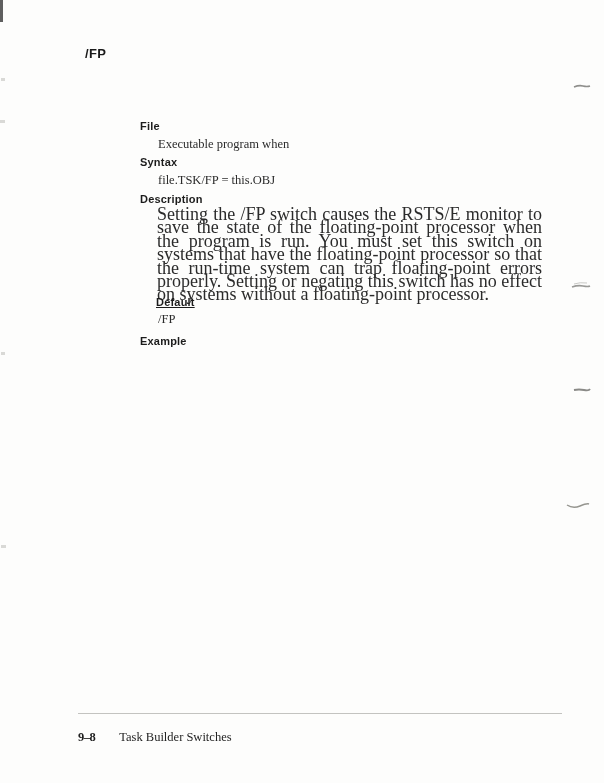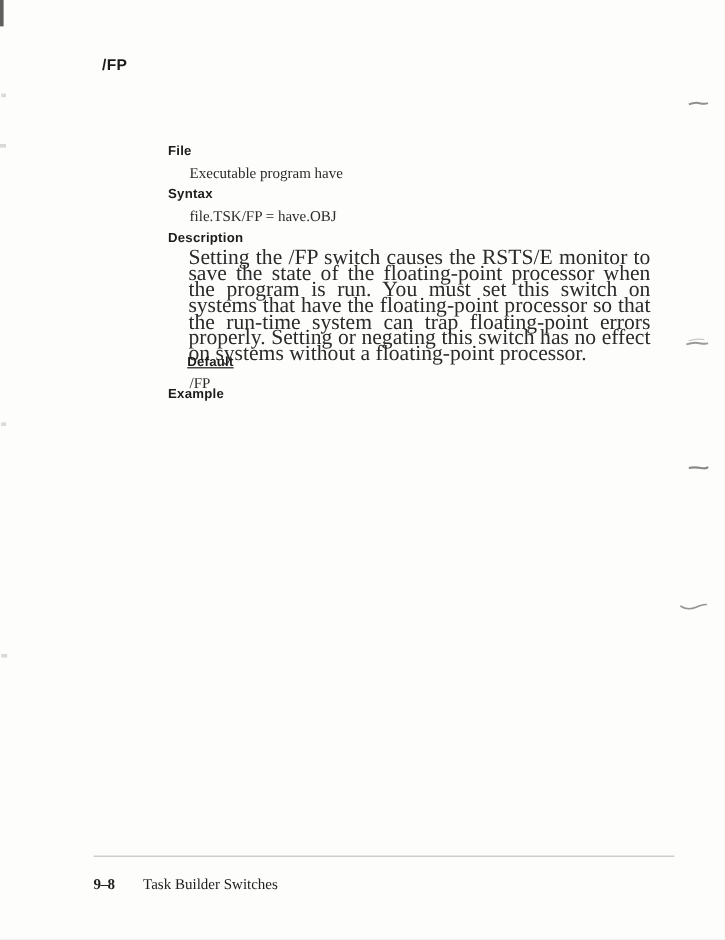--- a/index.html
+++ b/index.html
@@ -113,32 +113,32 @@
   <div class="margin-dash" style="left:566px; top:501px;">
     <svg width="24" height="10" viewBox="0 0 24 10">
         <path d="M1,4 Q7,8 14,5 T23,3" stroke="#95958f" stroke-width="1.4" fill="none"></path>
       </svg>
   </div>
 
   <div class="running-header">/FP</div>
 
 
   <div class="subhead" style="left:140px; top:120px;">File</div>
-  <div class="body-line" style="left:158px; top:137px;">Executable program have</div>
+  <div class="body-line" style="left:158px; top:137px;">Executable program when</div>
 
   <div class="subhead" style="left:140px; top:156px;">Syntax</div>
-  <div class="body-line" style="left:158px; top:173px;">file.TSK/FP = have.OBJ</div>
+  <div class="body-line" style="left:158px; top:173px;">file.TSK/FP = this.OBJ</div>
 
   <div class="subhead" style="left:140px; top:193px;">Description</div>
   <div class="description-para">Setting the /FP switch causes the RSTS/E monitor to save the state of the floating-point processor when the program is run. You must set this switch on systems that have the floating-point processor so that the run-time system can trap floating-point errors properly. Setting or negating this switch has no effect on systems without a floating-point processor.</div>
 
   <div class="subhead" style="left:156px; top:296px;text-decoration:underline;">Default</div>
   <div class="body-line" style="left:158px; top:312px;">/FP</div>
 
-  <div class="subhead" style="left:140px; top:323px;">Example</div>
+  <div class="subhead" style="left:140px; top:335px;">Example</div>
 
   <div class="footer-rule"></div>
   <div class="footer">
     <span class="page-num">9–8</span>
     <span class="footer-title">Task Builder Switches</span>
   </div>
 
 </div>
 
 </body></html>

